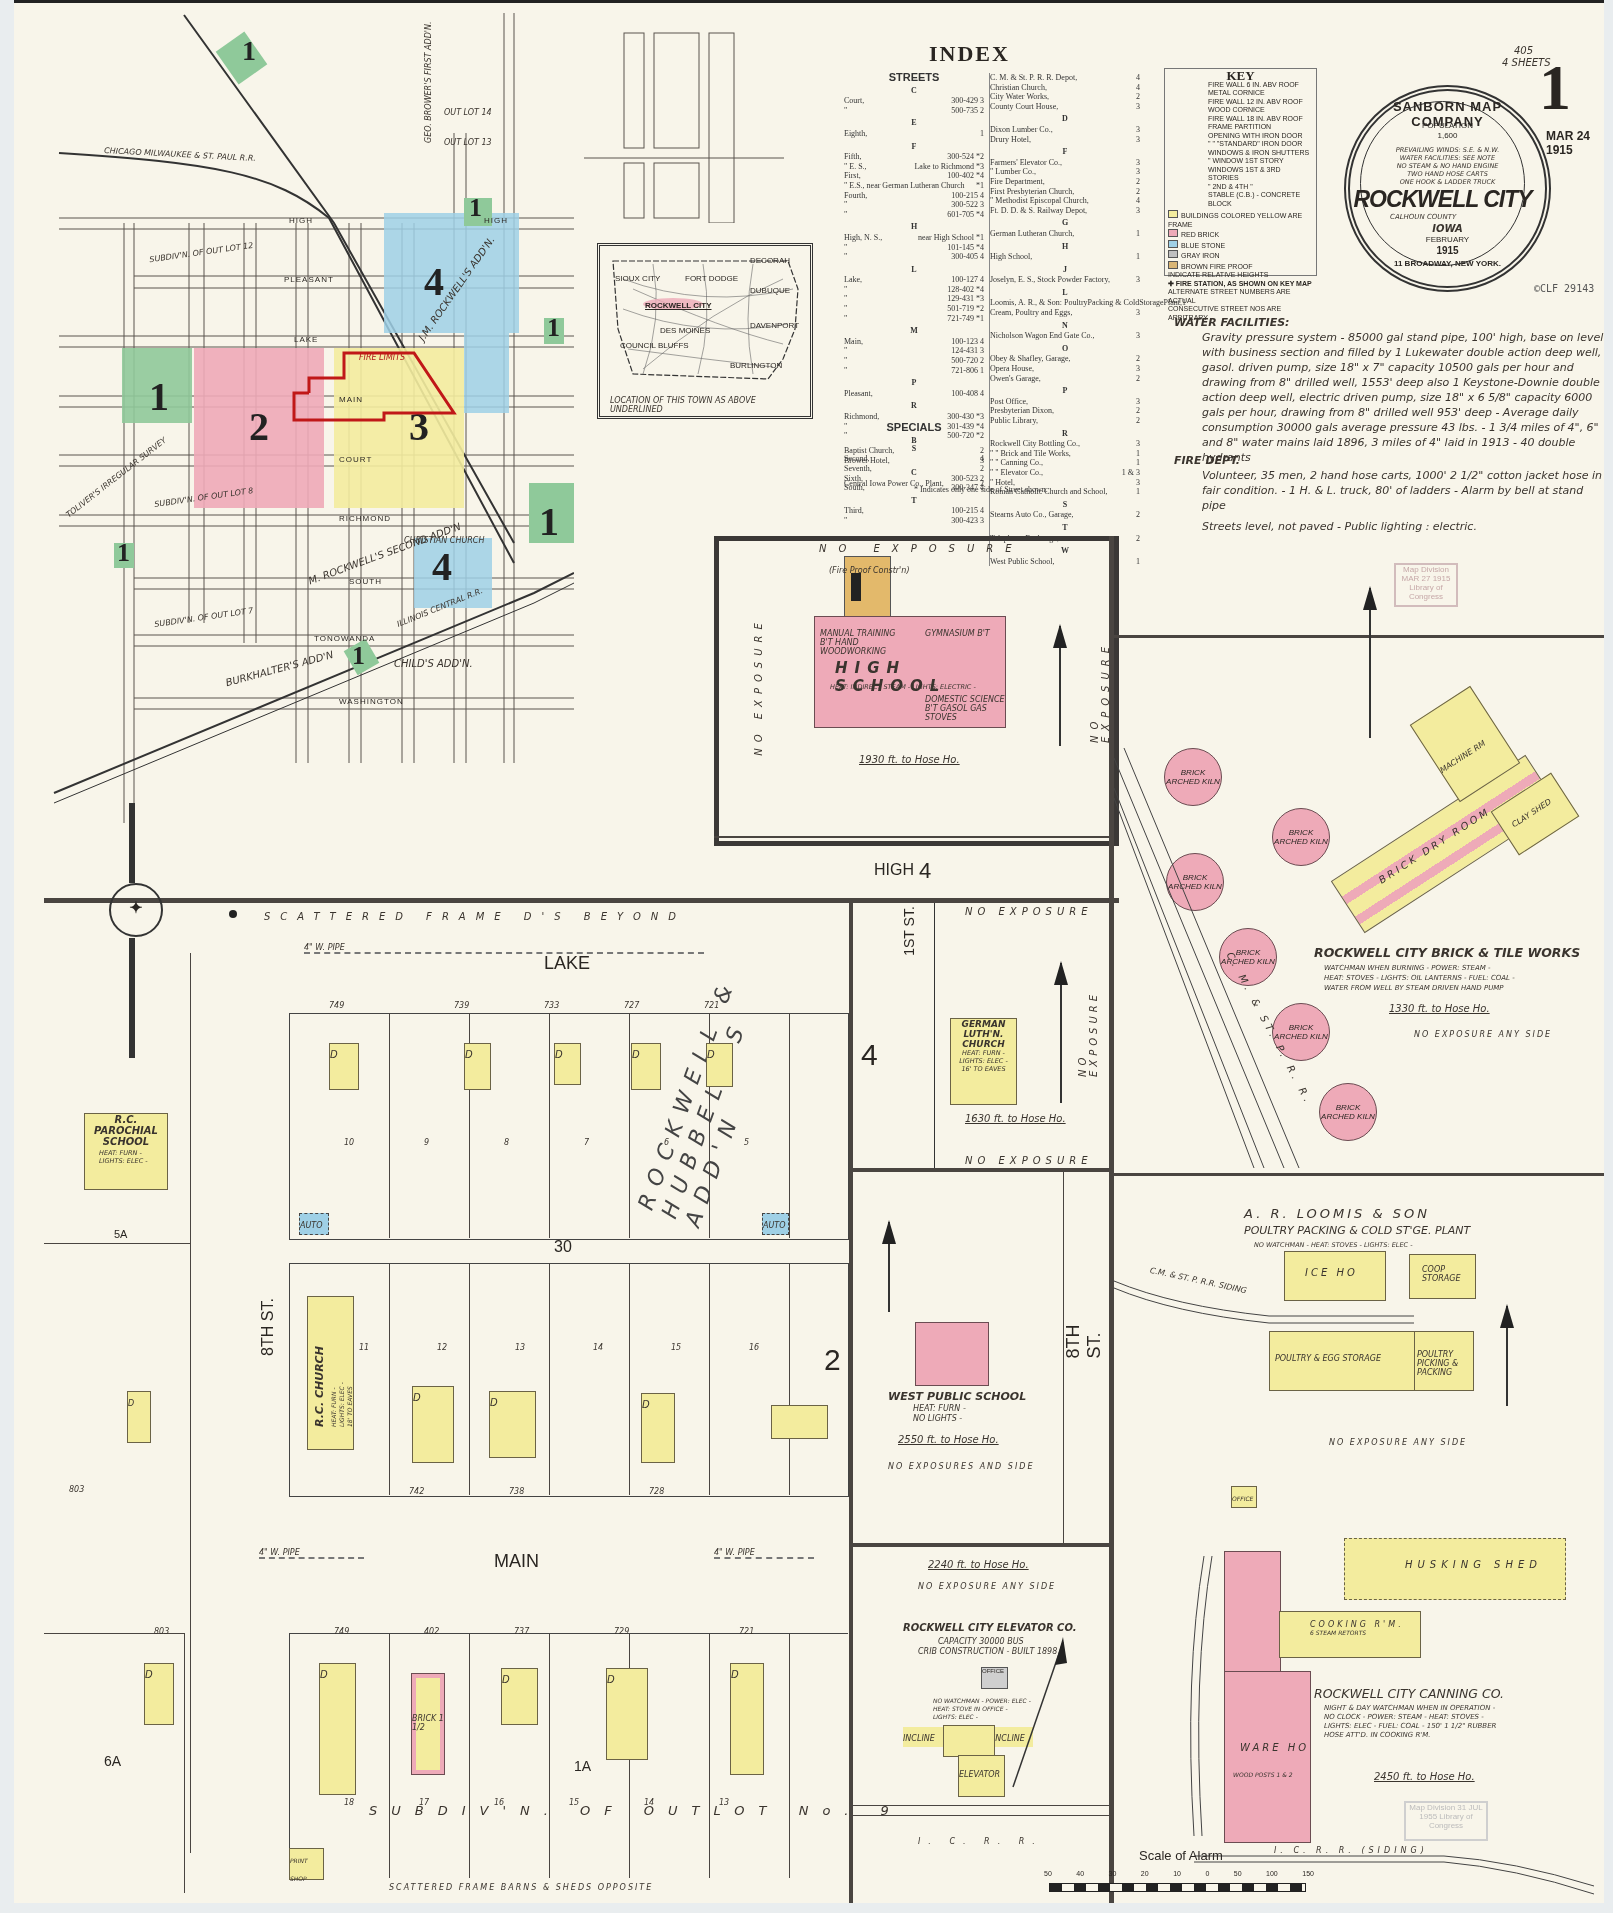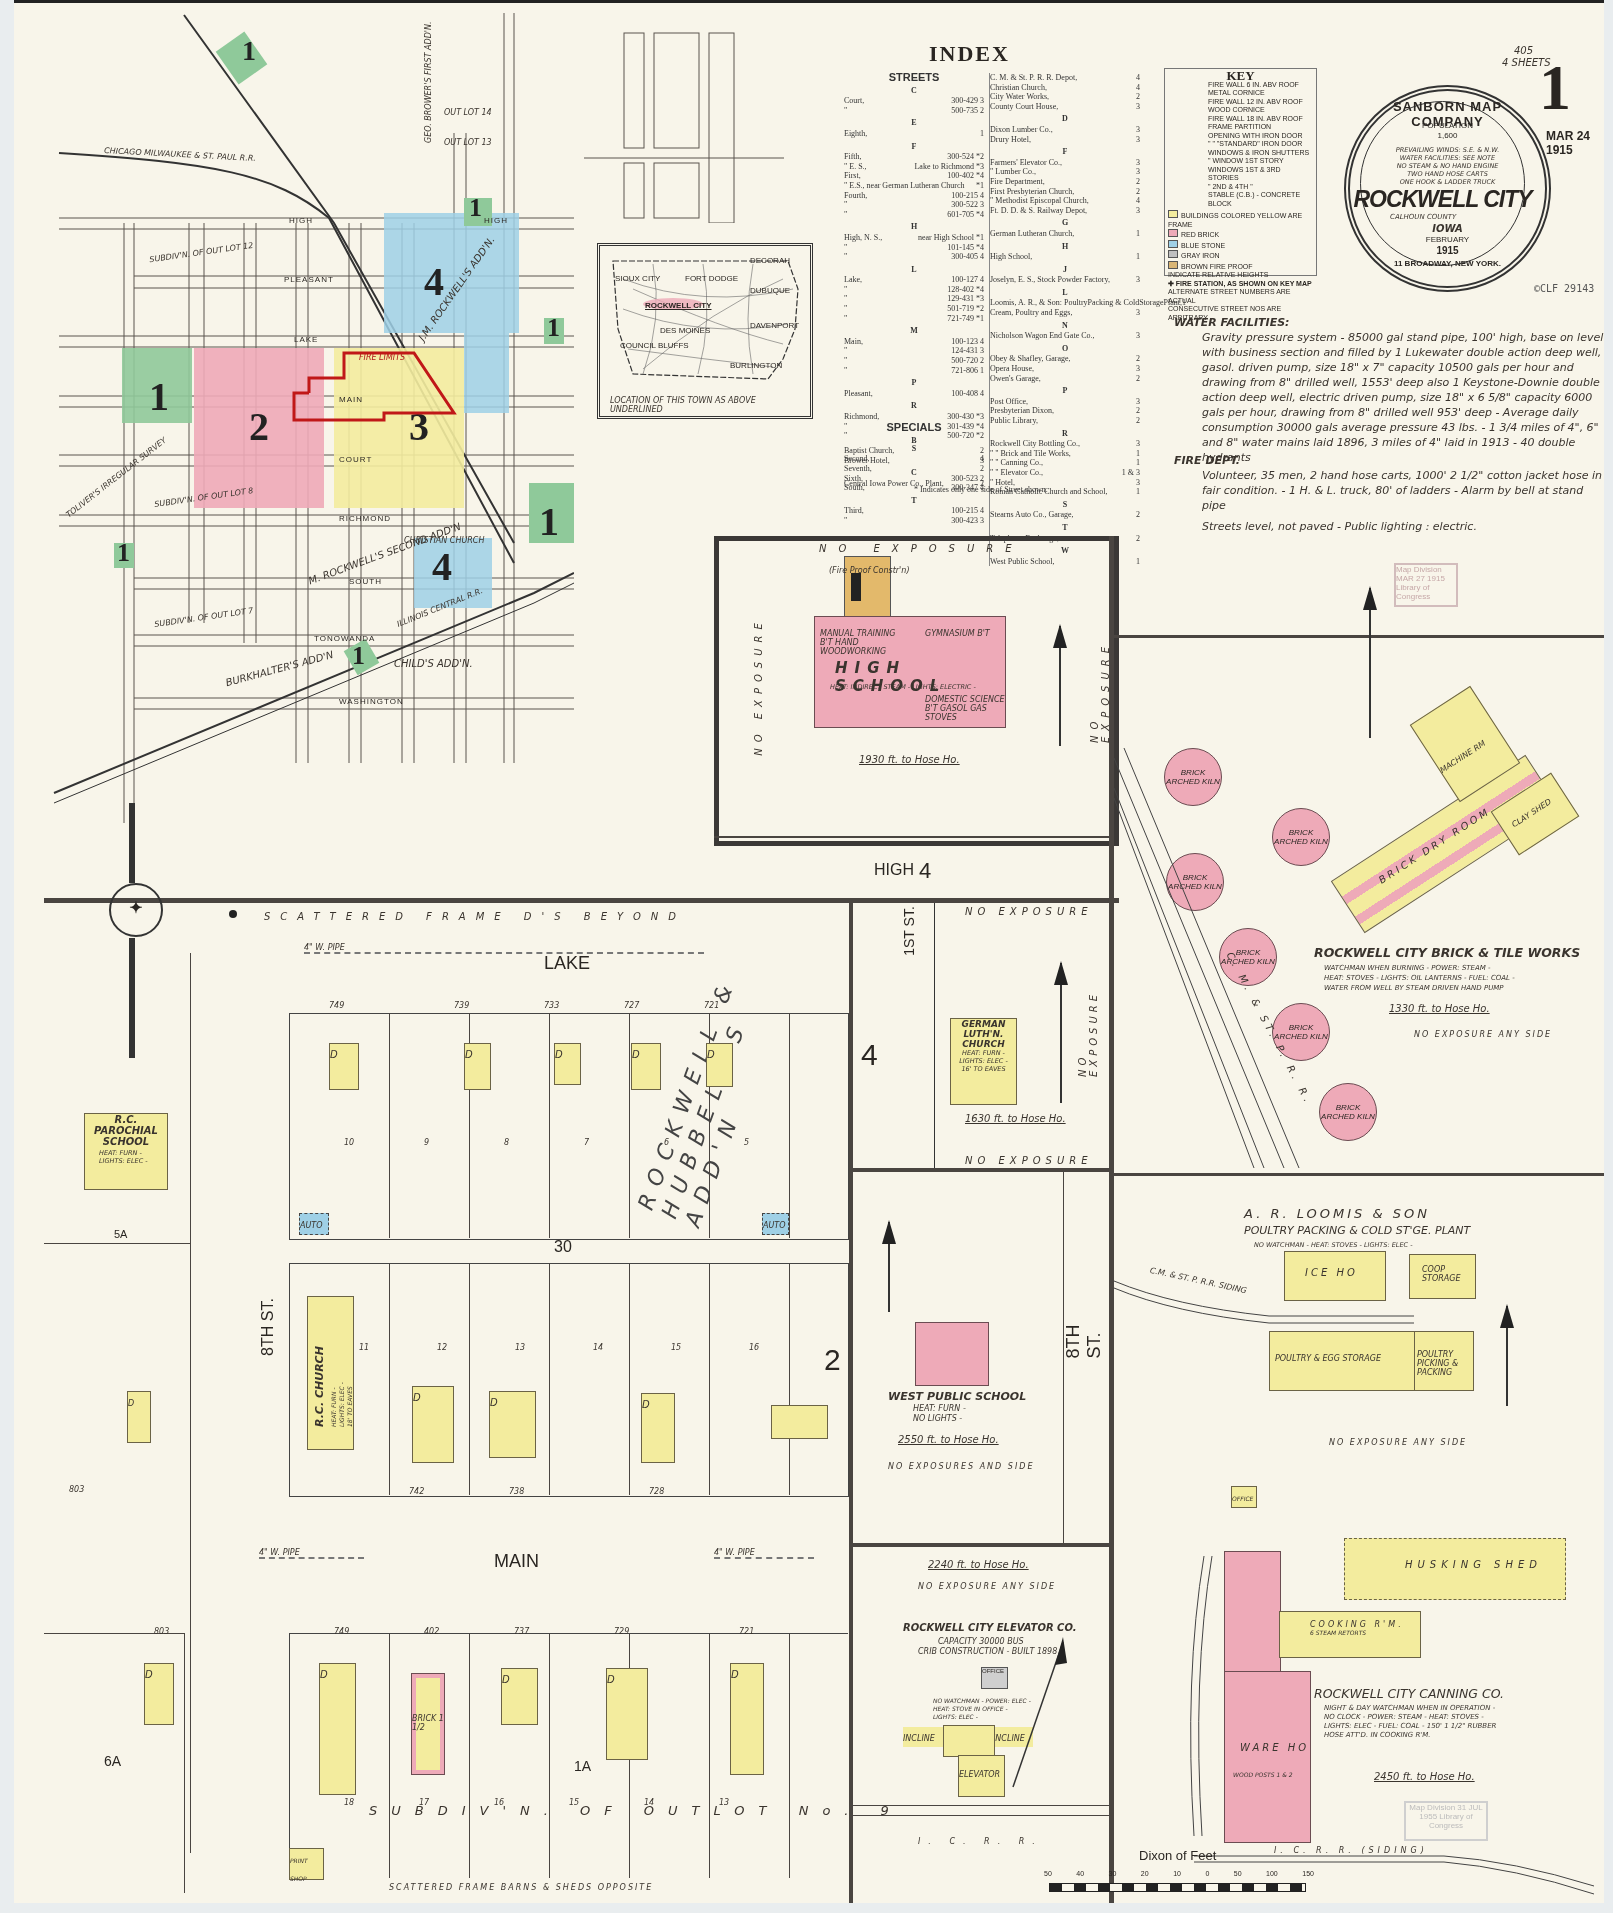--- a/index.html
+++ b/index.html
@@ -542,21 +542,21 @@
 
   <div class="note hand" style="left:1160px;top:312px;width:430px;">
     <div style="font-weight:bold">WATER FACILITIES:</div>
     <div style="padding-left:28px">Gravity pressure system - 85000 gal stand pipe, 100' high, base on level with business section and filled by 1 Lukewater double action deep well, gasol. driven pump, size 18" x 7" capacity 10500 gals per hour and drawing from 8" drilled well, 1553' deep also 1 Keystone-Downie double action deep well, electric driven pump, size 18" x 6 5/8" capacity 6000 gals per hour, drawing from 8" drilled well 953' deep - Average daily consumption 30000 gals average pressure 43 lbs. - 1 3/4 miles of 4", 6" and 8" water mains laid 1896, 3 miles of 4" laid in 1913 - 40 double hydrants</div>
   </div>
   <div class="note hand" style="left:1160px;top:450px;width:430px;">
     <div style="font-weight:bold">FIRE DEPT.</div>
     <div style="padding-left:28px">Volunteer, 35 men, 2 hand hose carts, 1000' 2 1/2" cotton jacket hose in fair condition. - 1 H. &amp; L. truck, 80' of ladders - Alarm by bell at stand pipe</div>
     <div style="padding-left:28px;margin-top:6px">Streets level, not paved - Public lighting : electric.</div>
   </div>
-  <div class="abs tiny" style="left:1380px;top:560px;width:60px;height:40px;border:2px solid #d2bcbc;color:#c6a8a8;">Map Division MAR 27 1915 Library of Congress</div>
+  <div class="abs tiny" style="left:1380px;top:560px;width:60px;height:40px;border:2px solid #d2bcbc;color:#c6a8a8;text-align:center">Map Division MAR 27 1915 Library of Congress</div>
 
   <div class="panel" style="left:700px;top:533px;width:395px;height:300px;">
     <div class="abs hand small" style="left:100px;top:2px;letter-spacing:12px">NO EXPOSURE</div>
     <div class="abs hand small" style="left:-30px;top:140px;transform:rotate(-90deg);letter-spacing:6px">NO EXPOSURE</div>
     <div class="abs hand small" style="left:330px;top:140px;transform:rotate(-90deg);letter-spacing:6px">NO EXPOSURE</div>
     <div class="abs" style="left:125px;top:15px;width:45px;height:60px;background:#e3b96b;border:1px solid #555">
       <div class="abs" style="left:6px;top:16px;width:10px;height:28px;background:#222"></div>
     </div>
     <div class="abs hand tiny" style="left:110px;top:25px">(Fire Proof Constr'n)</div>
     <div class="abs bld-r" style="left:95px;top:75px;width:190px;height:110px;">
@@ -734,21 +734,21 @@
     <div class="abs hand tiny" style="left:160px;top:370px;letter-spacing:4px">I. C. R. R. (SIDING)</div>
     <svg class="abs" style="left:0;top:0" width="490" height="420">
       <path d="M90 80 Q70 200 80 360" stroke="#444" fill="none"></path>
         <path d="M98 80 Q78 200 88 360" stroke="#444" fill="none"></path>
       <path d="M80 380 L 330 380 Q 400 385 480 410" stroke="#444" fill="none"></path>
         <path d="M80 386 L 330 386 Q 400 392 480 418" stroke="#444" fill="none"></path>
     </svg>
   </div>
 
   <div class="abs" style="left:1030px;top:1845px;width:270px;height:50px;">
-    <div class="abs" style="left:95px;top:0;font-size:13px">Dixon of Feet</div>
+    <div class="abs" style="left:95px;top:0;font-size:13px">Scale of Alarm</div>
     <div class="abs" style="left:0;top:22px;width:270px;display:flex;justify-content:space-between;font-size:7px" id="scale-ticks">
         <span>50</span>
         <span>40</span>
         <span>30</span>
         <span>20</span>
         <span>10</span>
         <span>0</span>
         <span>50</span>
         <span>100</span>
         <span>150</span>

